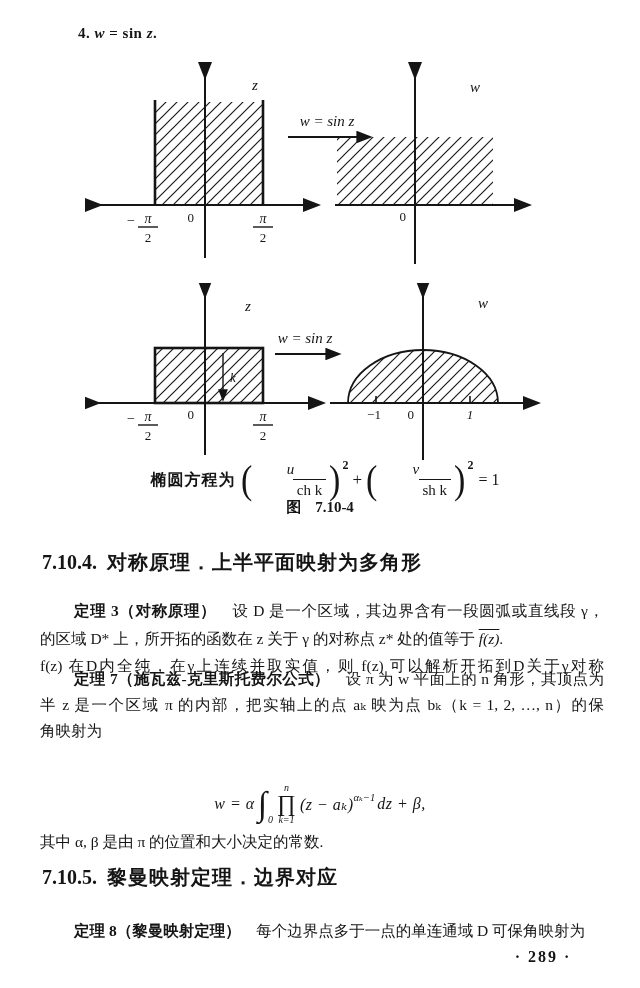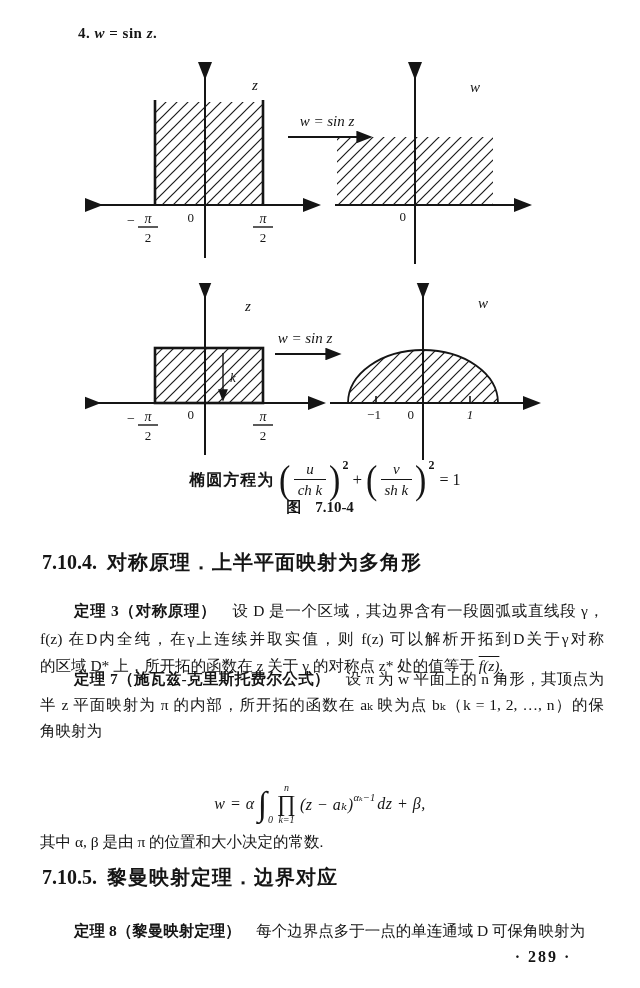--- a/index.html
+++ b/index.html
@@ -17,21 +17,21 @@
   svg text{fill:#151515;font-family:"Liberation Serif","DejaVu Serif",serif;}
   
   .ellipse-eq{left:0;top:449px;width:640px;height:62px;display:flex;
     justify-content:center;align-items:center;padding-left:10px;box-sizing:border-box;
     font-size:16px;}
   .ellipse-eq .lead{font-weight:bold;margin-right:4px;letter-spacing:1px;}
   .bigp{font-size:40px;font-weight:400;line-height:1;transform:scaleX(.85);display:inline-block;}
   .frac{display:inline-flex;flex-direction:column;align-items:center;font-size:15px;
     line-height:1.15;margin:0 2px;vertical-align:middle;}
   .frac .num{font-style:italic;padding:0 6px 1px 6px;}
-  .frac .den{border-top:1.6px solid #151515;padding:2px 4px 0 4px;font-style:italic;}
+  .frac .den{border-top:1.6px solid #151515;padding:2px 4px 0 4px;margin-left:38px;}
   .sq{font-size:12px;font-weight:bold;position:relative;top:-15px;left:1px;margin-right:2px;}
   .plus{font-size:17px;margin:0 3px;}
   .eq-end{font-size:16px;margin-left:4px;}
   
   .caption{left:0;top:498px;width:640px;text-align:center;font-size:15px;font-weight:bold;}
   .caption .cap-prefix{margin-right:14px;}
   
   .sec{font-size:20px;font-weight:bold;letter-spacing:1px;}
   .sec .sec-num{margin-right:10px;letter-spacing:0;}
   .sec4{left:42px;top:549px;}
@@ -180,34 +180,34 @@
 </div>
 
 <div class="abs sec sec4">
   <span class="sec-num">7.10.4.</span><span>对称原理．上半平面映射为多角形</span>
 </div>
 
 <div class="abs para thm6">
   <div class="line jl indent">
     <span class="lead-bold">定理 3（对称原理）</span><span>　设 D 是一个区域，其边界含有一段圆弧或直线段 γ，</span>
   </div>
+  <div class="line">
+    <span>的区域 D* 上，所开拓的函数在 z 关于 γ 的对称点 z* 处的值等于 </span><span class="ol it">f(z)</span><span>.</span>
+  </div>
   <div class="line jl">
     <span>f(z) 在D内全纯，在γ上连续并取实值，则 f(z) 可以解析开拓到D关于γ对称</span>
-  </div>
-  <div class="line">
-    <span>的区域 D* 上，所开拓的函数在 z 关于 γ 的对称点 z* 处的值等于 </span><span class="ol it">f(z)</span><span>.</span>
   </div>
 </div>
 
 <div class="abs para thm7">
   <div class="line jl indent">
     <span class="lead-bold">定理 7（施瓦兹-克里斯托费尔公式）</span><span>　设 π 为 w 平面上的 n 角形，其顶点为</span>
   </div>
   <div class="line jl">
-    <span>半 z 平面映射为 π 的内部，所开拓的函数在 aₖ 映为点 bₖ（k = 1, 2, …, n）的保</span>
+    <span>半 z 是一个区域 π 的内部，把实轴上的点 aₖ 映为点 bₖ（k = 1, 2, …, n）的保</span>
   </div>
   <div class="line">
     <span>角映射为</span>
   </div>
 </div>
 
 <div class="abs formula">
   <span class="pre">w = α</span>
   <span class="int-wrap">
     <span class="int-sym">∫</span>

